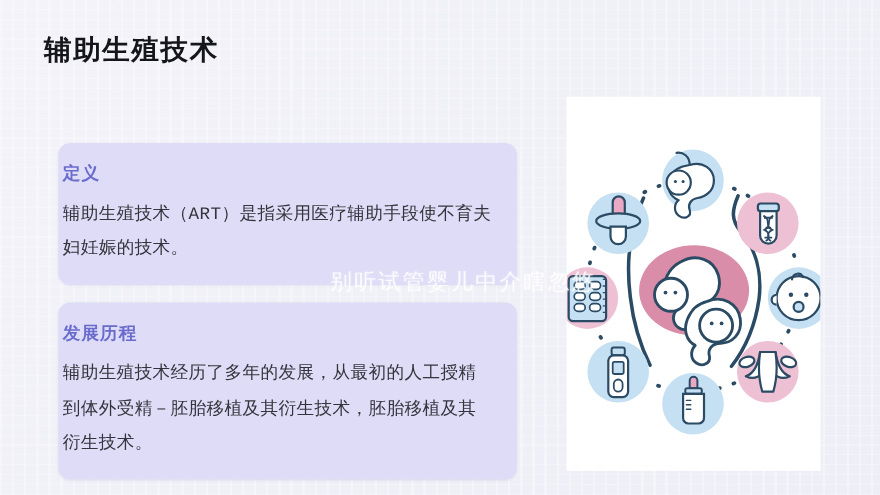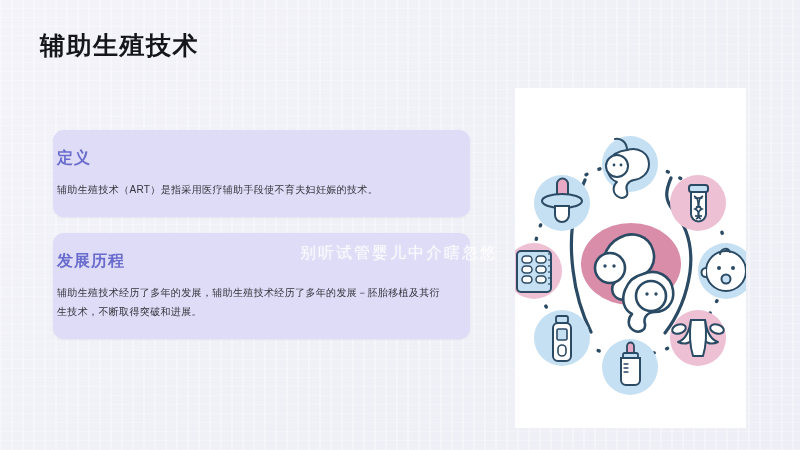--- a/index.html
+++ b/index.html
@@ -62,32 +62,32 @@
   .card-heading {
     color: #6a6ccd;
     font-size: 16px;
     font-weight: 700;
     letter-spacing: 1px;
     margin: 0 0 11px 0;
     font-family: "DejaVu Serif", "Liberation Serif", serif;
   }
   .card-body {
     color: #33343c;
-    font-size: 10px;
+    font-size: 16px;
     line-height: 1.95;
     letter-spacing: .35px;
     margin: 0;
-    font-family: Liberation Sans, sans-serif;
+    font-family: Liberation Mono, monospace;
   }
 
   .watermark {
     position: absolute;
     left: 300px;
     top: 243px;
-    font-size: 16px;
+    font-size: 20px;
     letter-spacing: 2px;
     color: rgba(255,255,255,0.82);
     text-shadow: 0 0 3px rgba(255,255,255,0.55);
     white-space: nowrap;
     pointer-events: none;
     z-index: 5;
     font-family: Liberation Mono, monospace;
   }
 
   .illustration-panel {
@@ -110,21 +110,21 @@
 
   <div class="cards">
 
     <div class="card">
       <p class="card-heading">定义</p>
       <p class="card-body">辅助生殖技术（ART）是指采用医疗辅助手段使不育夫妇妊娠的技术。</p>
     </div>
 
     <div class="card">
       <p class="card-heading">发展历程</p>
-      <p class="card-body">辅助生殖技术经历了多年的发展，辅助生殖技术经历了多年的发展－胚胎移植及其衍生技术，不断取得突破和进展。</p>
+      <p class="card-body">辅助生殖技术经历了多年的发展，从最初的人工授精到体外受精－胚胎移植及其衍生技术，胚胎移植及其衍生技术。</p>
     </div>
 
   </div>
 
   <div class="watermark">别听试管婴儿中介瞎忽悠</div>
 
   <div class="illustration-panel">
     <svg width="231" height="340" viewBox="0 0 231 340" xmlns="http://www.w3.org/2000/svg">
 
       <circle cx="115" cy="172" r="96" fill="none" stroke="#2b4a63" stroke-width="3.4" stroke-linecap="round" stroke-dasharray="1 13"></circle>

